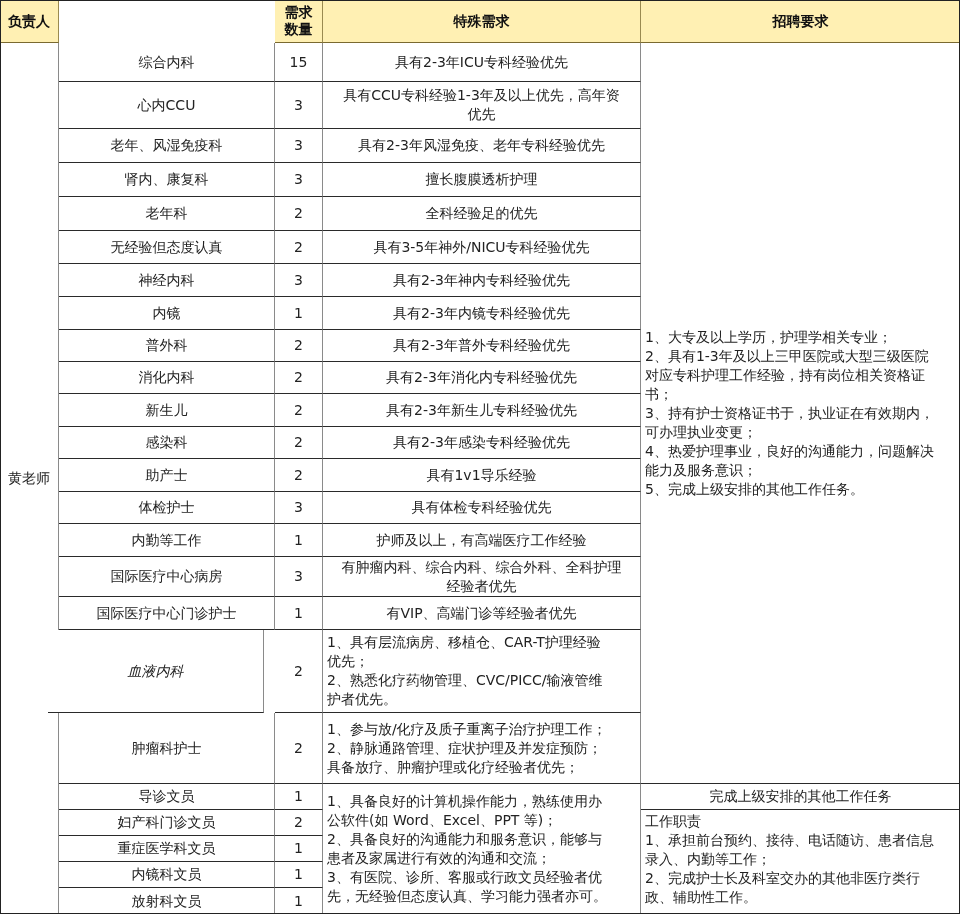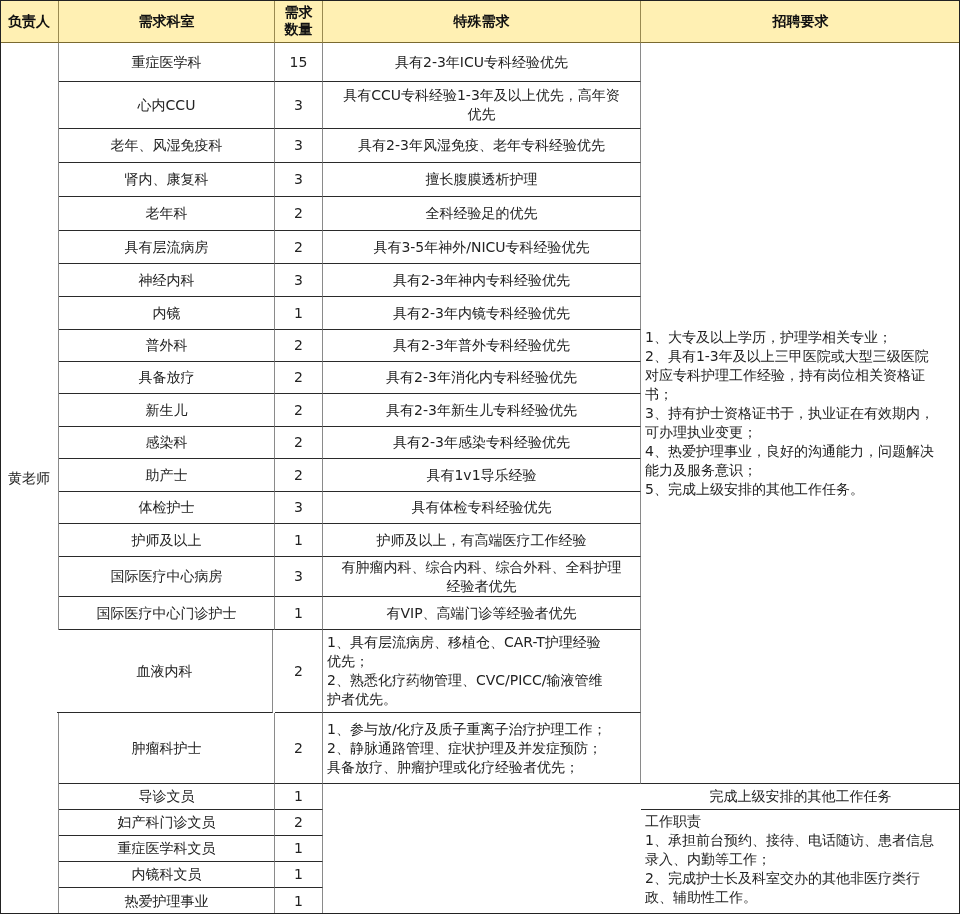--- a/index.html
+++ b/index.html
@@ -16,105 +16,110 @@
   .multi { white-space: pre-line; }
   .frame { position: absolute; left: 0; top: 0; width: 960px; height: 914px; box-sizing: border-box;
            border: 1px solid #222; pointer-events: none; }
 </style>
 </head>
 <body>
 
 <div id="sheet">
 
   <div class="cell hdr" style="left:0;top:0;width:59px;height:43px;">负责人</div>
-  <div class="cell hdr" style="left:59px;top:0;width:216px;height:43px;">需求科室</div>
   <div class="cell hdr multi" style="left:275px;top:0;width:48px;height:43px;padding:0;">需求
 数量</div>
   <div class="cell hdr" style="left:323px;top:0;width:318px;height:43px;">特殊需求</div>
   <div class="cell hdr" style="left:641px;top:0;width:319px;height:43px;border-right:none;">招聘要求</div>
 
   <div class="cell" style="left:0;top:43px;width:59px;height:871px;border-bottom:none;">黄老师</div>
 
   <div id="rows">
-      <div class="cell" style="left: 59px; top: 43px; width: 216px; height: 39px;">重症医学科</div>
+      <div class="cell" style="left: 59px; top: 43px; width: 216px; height: 39px;">综合内科</div>
       <div class="cell" style="left: 275px; top: 43px; width: 48px; height: 39px;">15</div>
       <div class="cell multi" style="left: 323px; top: 43px; width: 318px; height: 39px;">具有2-3年ICU专科经验优先</div>
       <div class="cell" style="left: 59px; top: 82px; width: 216px; height: 47px;">心内CCU</div>
       <div class="cell" style="left: 275px; top: 82px; width: 48px; height: 47px;">3</div>
       <div class="cell multi" style="left: 323px; top: 82px; width: 318px; height: 47px;">具有CCU专科经验1-3年及以上优先，高年资
 优先</div>
       <div class="cell" style="left: 59px; top: 129px; width: 216px; height: 34px;">老年、风湿免疫科</div>
       <div class="cell" style="left: 275px; top: 129px; width: 48px; height: 34px;">3</div>
       <div class="cell multi" style="left: 323px; top: 129px; width: 318px; height: 34px;">具有2-3年风湿免疫、老年专科经验优先</div>
       <div class="cell" style="left: 59px; top: 163px; width: 216px; height: 34px;">肾内、康复科</div>
       <div class="cell" style="left: 275px; top: 163px; width: 48px; height: 34px;">3</div>
       <div class="cell multi" style="left: 323px; top: 163px; width: 318px; height: 34px;">擅长腹膜透析护理</div>
       <div class="cell" style="left: 59px; top: 197px; width: 216px; height: 34px;">老年科</div>
       <div class="cell" style="left: 275px; top: 197px; width: 48px; height: 34px;">2</div>
       <div class="cell multi" style="left: 323px; top: 197px; width: 318px; height: 34px;">全科经验足的优先</div>
-      <div class="cell" style="left: 59px; top: 231px; width: 216px; height: 33px;">具有层流病房</div>
+      <div class="cell" style="left: 59px; top: 231px; width: 216px; height: 33px;">无经验但态度认真</div>
       <div class="cell" style="left: 275px; top: 231px; width: 48px; height: 33px;">2</div>
       <div class="cell multi" style="left: 323px; top: 231px; width: 318px; height: 33px;">具有3-5年神外/NICU专科经验优先</div>
       <div class="cell" style="left: 59px; top: 264px; width: 216px; height: 33px;">神经内科</div>
       <div class="cell" style="left: 275px; top: 264px; width: 48px; height: 33px;">3</div>
       <div class="cell multi" style="left: 323px; top: 264px; width: 318px; height: 33px;">具有2-3年神内专科经验优先</div>
       <div class="cell" style="left: 59px; top: 297px; width: 216px; height: 33px;">内镜</div>
       <div class="cell" style="left: 275px; top: 297px; width: 48px; height: 33px;">1</div>
       <div class="cell multi" style="left: 323px; top: 297px; width: 318px; height: 33px;">具有2-3年内镜专科经验优先</div>
       <div class="cell" style="left: 59px; top: 330px; width: 216px; height: 32px;">普外科</div>
       <div class="cell" style="left: 275px; top: 330px; width: 48px; height: 32px;">2</div>
       <div class="cell multi" style="left: 323px; top: 330px; width: 318px; height: 32px;">具有2-3年普外专科经验优先</div>
-      <div class="cell" style="left: 59px; top: 362px; width: 216px; height: 32px;">具备放疗</div>
+      <div class="cell" style="left: 59px; top: 362px; width: 216px; height: 32px;">消化内科</div>
       <div class="cell" style="left: 275px; top: 362px; width: 48px; height: 32px;">2</div>
       <div class="cell multi" style="left: 323px; top: 362px; width: 318px; height: 32px;">具有2-3年消化内专科经验优先</div>
       <div class="cell" style="left: 59px; top: 394px; width: 216px; height: 33px;">新生儿</div>
       <div class="cell" style="left: 275px; top: 394px; width: 48px; height: 33px;">2</div>
       <div class="cell multi" style="left: 323px; top: 394px; width: 318px; height: 33px;">具有2-3年新生儿专科经验优先</div>
       <div class="cell" style="left: 59px; top: 427px; width: 216px; height: 32px;">感染科</div>
       <div class="cell" style="left: 275px; top: 427px; width: 48px; height: 32px;">2</div>
       <div class="cell multi" style="left: 323px; top: 427px; width: 318px; height: 32px;">具有2-3年感染专科经验优先</div>
       <div class="cell" style="left: 59px; top: 459px; width: 216px; height: 33px;">助产士</div>
       <div class="cell" style="left: 275px; top: 459px; width: 48px; height: 33px;">2</div>
       <div class="cell multi" style="left: 323px; top: 459px; width: 318px; height: 33px;">具有1v1导乐经验</div>
       <div class="cell" style="left: 59px; top: 492px; width: 216px; height: 32px;">体检护士</div>
       <div class="cell" style="left: 275px; top: 492px; width: 48px; height: 32px;">3</div>
       <div class="cell multi" style="left: 323px; top: 492px; width: 318px; height: 32px;">具有体检专科经验优先</div>
-      <div class="cell" style="left: 59px; top: 524px; width: 216px; height: 33px;">护师及以上</div>
+      <div class="cell" style="left: 59px; top: 524px; width: 216px; height: 33px;">内勤等工作</div>
       <div class="cell" style="left: 275px; top: 524px; width: 48px; height: 33px;">1</div>
       <div class="cell multi" style="left: 323px; top: 524px; width: 318px; height: 33px;">护师及以上，有高端医疗工作经验</div>
       <div class="cell" style="left: 59px; top: 557px; width: 216px; height: 40px;">国际医疗中心病房</div>
       <div class="cell" style="left: 275px; top: 557px; width: 48px; height: 40px;">3</div>
       <div class="cell multi" style="left: 323px; top: 557px; width: 318px; height: 40px;">有肿瘤内科、综合内科、综合外科、全科护理
 经验者优先</div>
       <div class="cell" style="left: 59px; top: 597px; width: 216px; height: 33px;">国际医疗中心门诊护士</div>
       <div class="cell" style="left: 275px; top: 597px; width: 48px; height: 33px;">1</div>
       <div class="cell multi" style="left: 323px; top: 597px; width: 318px; height: 33px;">有VIP、高端门诊等经验者优先</div>
-      <div class="cell" style="left: 57px; top: 630px; width: 216px; height: 83px;">血液内科</div>
+      <div class="cell" style="left: 48px; top: 630px; width: 216px; height: 83px; font-style: italic;">血液内科</div>
       <div class="cell" style="left: 275px; top: 630px; width: 48px; height: 83px;">2</div>
       <div class="cell multi left" style="left: 323px; top: 630px; width: 318px; height: 83px;">1、具有层流病房、移植仓、CAR-T护理经验
 优先；
 2、熟悉化疗药物管理、CVC/PICC/输液管维
 护者优先。</div>
       <div class="cell" style="left: 59px; top: 713px; width: 216px; height: 71px;">肿瘤科护士</div>
       <div class="cell" style="left: 275px; top: 713px; width: 48px; height: 71px;">2</div>
       <div class="cell multi left" style="left: 323px; top: 713px; width: 318px; height: 71px;">1、参与放/化疗及质子重离子治疗护理工作；
 2、静脉通路管理、症状护理及并发症预防；
 具备放疗、肿瘤护理或化疗经验者优先；</div>
       <div class="cell" style="left: 59px; top: 784px; width: 216px; height: 26px;">导诊文员</div>
       <div class="cell" style="left: 275px; top: 784px; width: 48px; height: 26px;">1</div>
       <div class="cell" style="left: 59px; top: 810px; width: 216px; height: 26px;">妇产科门诊文员</div>
       <div class="cell" style="left: 275px; top: 810px; width: 48px; height: 26px;">2</div>
       <div class="cell" style="left: 59px; top: 836px; width: 216px; height: 26px;">重症医学科文员</div>
       <div class="cell" style="left: 275px; top: 836px; width: 48px; height: 26px;">1</div>
       <div class="cell" style="left: 59px; top: 862px; width: 216px; height: 26px;">内镜科文员</div>
       <div class="cell" style="left: 275px; top: 862px; width: 48px; height: 26px;">1</div>
-      <div class="cell" style="left: 59px; top: 888px; width: 216px; height: 26px; border-bottom: none;">热爱护理事业</div>
+      <div class="cell" style="left: 59px; top: 888px; width: 216px; height: 26px; border-bottom: none;">放射科文员</div>
       <div class="cell" style="left: 275px; top: 888px; width: 48px; height: 26px; border-bottom: none;">1</div>
     </div>
 
+  <div class="cell left multi" style="left:323px;top:784px;width:318px;height:130px;border-bottom:none;">1、具备良好的计算机操作能力，熟练使用办
+公软件(如 Word、Excel、PPT 等)；
+2、具备良好的沟通能力和服务意识，能够与
+患者及家属进行有效的沟通和交流；
+3、有医院、诊所、客服或行政文员经验者优
+先，无经验但态度认真、学习能力强者亦可。</div>
 
   <div class="cell left multi" style="left:641px;top:43px;width:319px;height:741px;border-right:none;">1、大专及以上学历，护理学相关专业；
 2、具有1-3年及以上三甲医院或大型三级医院
 对应专科护理工作经验，持有岗位相关资格证
 书；
 3、持有护士资格证书于，执业证在有效期内，
 可办理执业变更；
 4、热爱护理事业，良好的沟通能力，问题解决
 能力及服务意识；
 5、完成上级安排的其他工作任务。</div>

